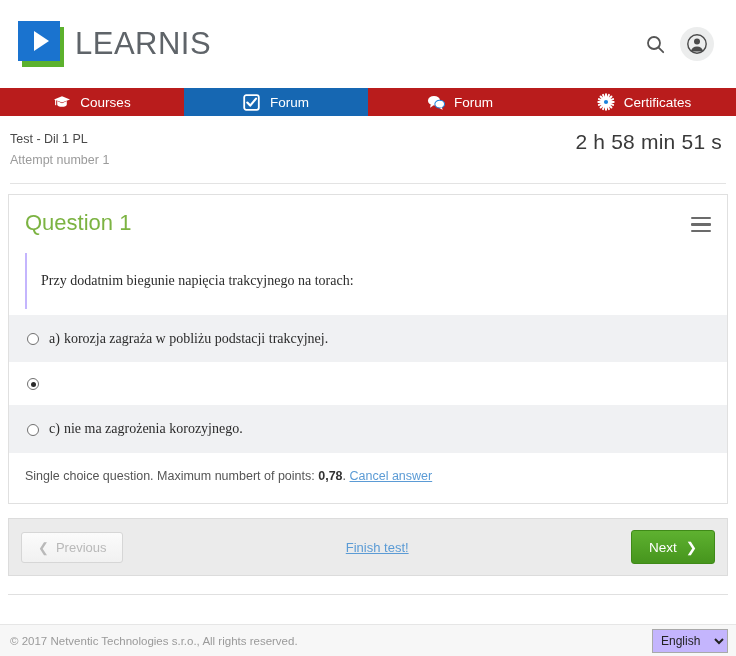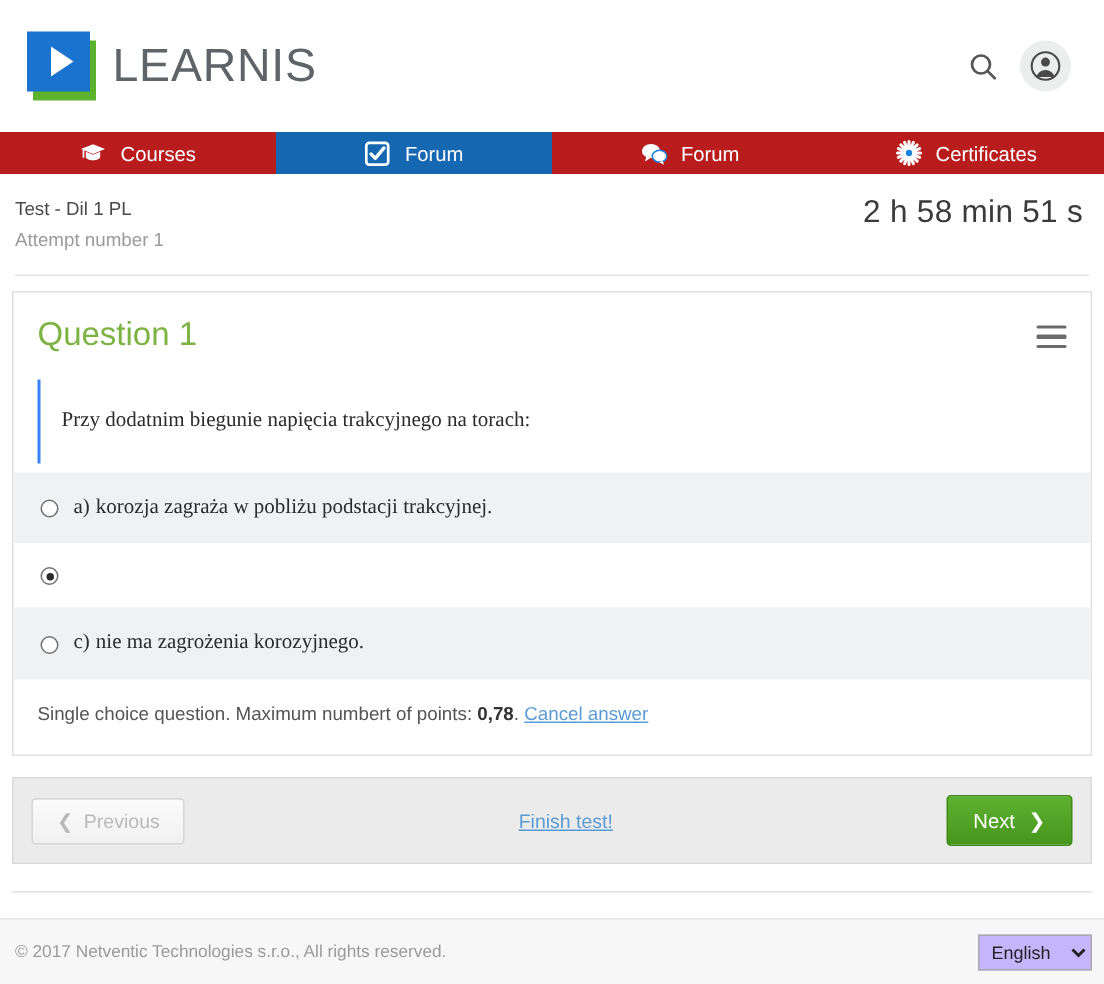--- a/index.html
+++ b/index.html
@@ -191,21 +191,21 @@
   }
   .hamburger span {
     display: block;
     height: 2.5px;
     background: #6b6b6b;
     border-radius: 1px;
   }
 
   .q-body {
     margin: 18px 16px 0 16px;
-    border-left: 2px solid #3b82f6;
+    border-left: 2px solid #c4b5fd;
     padding: 18px 0 18px 14px;
     min-height: 56px;
     display: flex;
     align-items: center;
   }
   .q-text {
     font-family: "Liberation Serif", serif;
     font-size: 14px;
     color: #2b2b2b;
   }
@@ -307,21 +307,21 @@
     margin: 18px 8px 0 8px;
     border-top: 1px solid #e0e0e0;
   }
 
   
   .footer {
     position: absolute;
     left: 0;
     right: 0;
     bottom: 0;
-    height: 44px;
+    height: 32px;
     background: #f7f7f7;
     border-top: 1px solid #e6e6e6;
     display: flex;
     align-items: center;
     justify-content: space-between;
     padding: 0 8px 0 10px;
   }
   .copyright {
     font-size: 11.5px;
     color: #9a9a9a;

